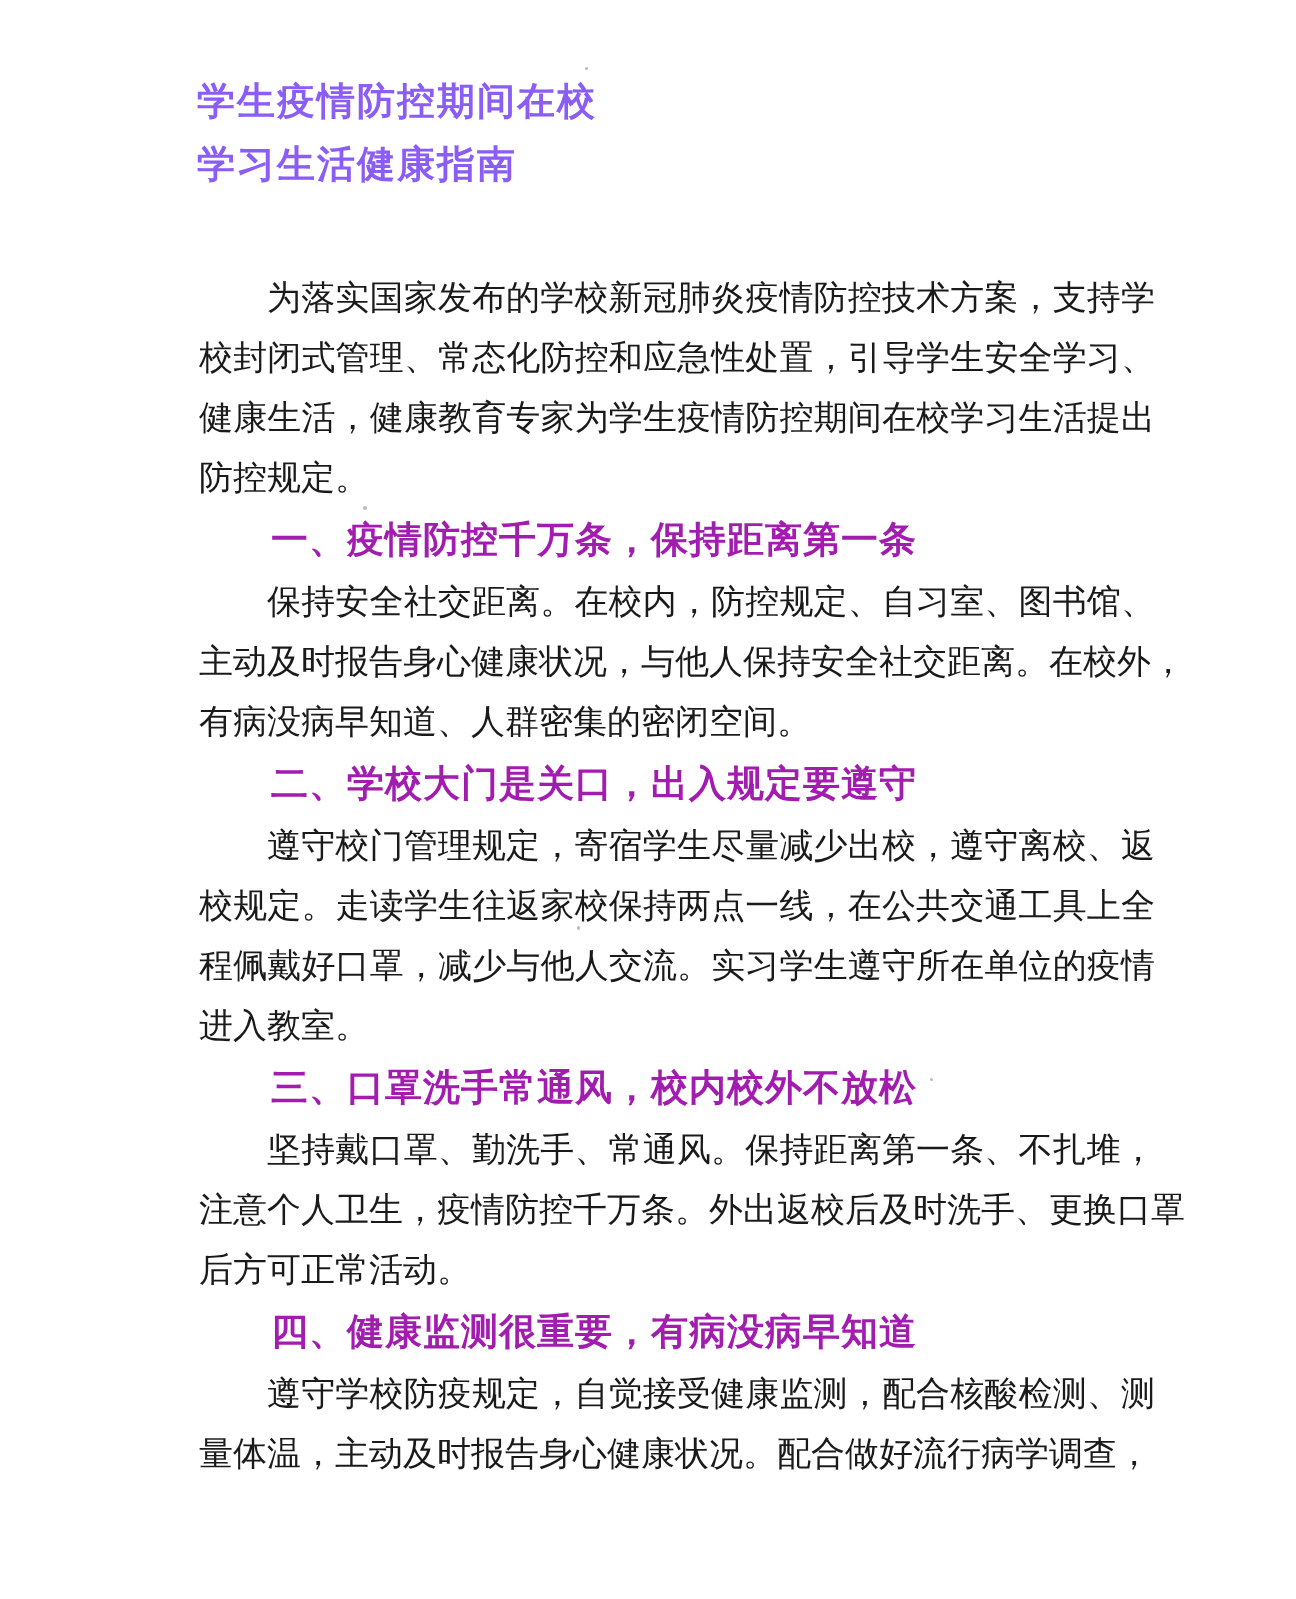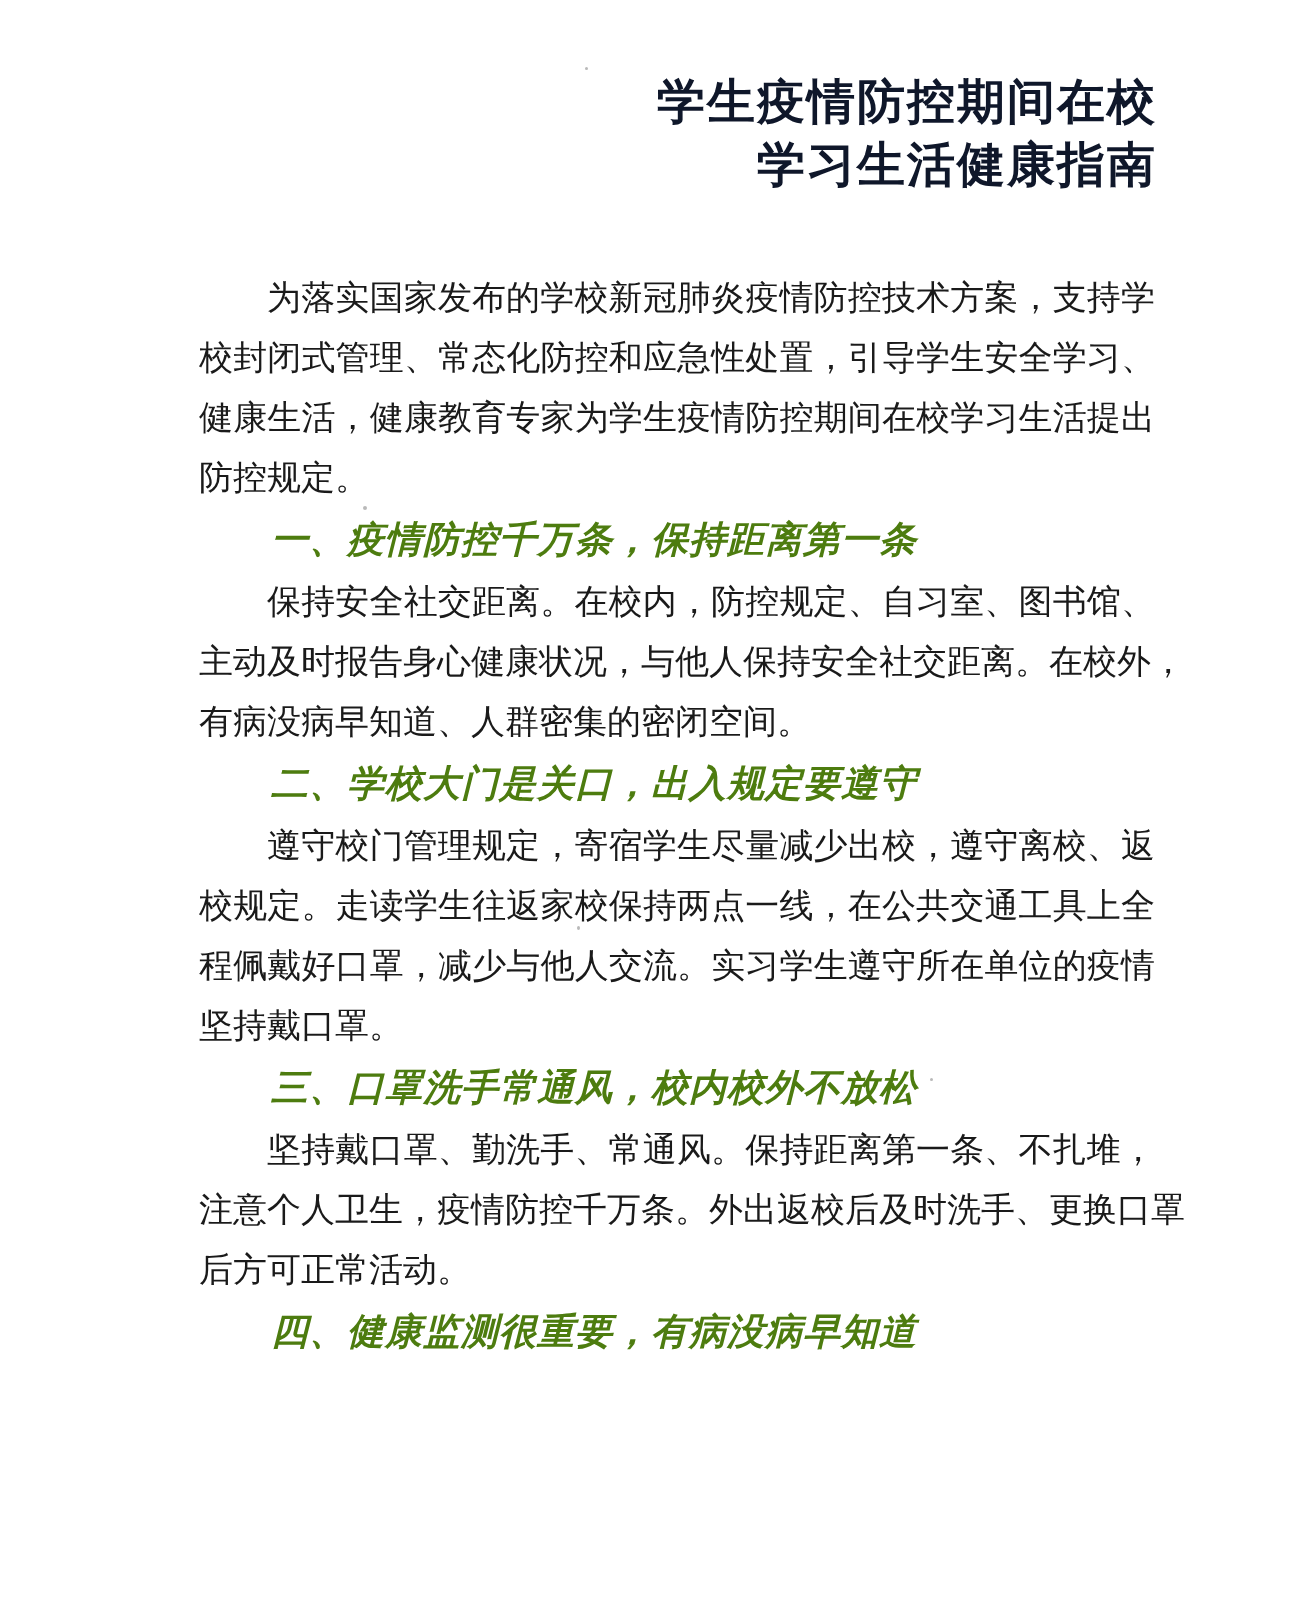--- a/index.html
+++ b/index.html
@@ -15,27 +15,27 @@
     overflow: hidden;
     color: #161616;
   }
   .doc {
     position: absolute;
     left: 197px;
     top: 70px;
     width: 960px;
   }
   .title {
-    text-align: right;
+    text-align: left;
     font-family: "Liberation Serif", "DejaVu Serif", serif;
     font-weight: 700;
-    font-size: 48px;
+    font-size: 38px;
     line-height: 63px;
     letter-spacing: 2px;
-    color: #0f172a;
+    color: #8b5cf6;
   }
   .doc-body {
     margin-top: 72px;
     font-family: "Liberation Serif", "DejaVu Serif", serif;
     font-size: 34px;
     color: #1a1a1a;
   }
   .paragraph {
     margin: 2px;
   }
@@ -54,23 +54,22 @@
     text-align: left;
     text-align-last: left;
   }
   .heading {
     font-family: "Liberation Sans", "DejaVu Sans", sans-serif;
     font-weight: 700;
     font-size: 37px;
     line-height: 60px;
     height: 60px;
     text-indent: 2em;
-    color: #4d7c0f;
+    color: #a21caf;
     letter-spacing: 1px;
-    font-style: italic;
   }
   .speck {
     position: absolute;
     background: #8a8a8a;
     border-radius: 50%;
     opacity: 0.6;
   }
 </style>
 </head>
 <body>
@@ -92,29 +91,33 @@
         <div class="paragraph">
           <div class="line first">保持安全社交距离。在校内，防控规定、自习室、图书馆、</div>
           <div class="line">主动及时报告身心健康状况，与他人保持安全社交距离。在校外，</div>
           <div class="line last">有病没病早知道、人群密集的密闭空间。</div>
         </div>
         <div class="heading">二、学校大门是关口，出入规定要遵守</div>
         <div class="paragraph">
           <div class="line first">遵守校门管理规定，寄宿学生尽量减少出校，遵守离校、返</div>
           <div class="line">校规定。走读学生往返家校保持两点一线，在公共交通工具上全</div>
           <div class="line">程佩戴好口罩，减少与他人交流。实习学生遵守所在单位的疫情</div>
-          <div class="line last">坚持戴口罩。</div>
+          <div class="line last">进入教室。</div>
         </div>
         <div class="heading">三、口罩洗手常通风，校内校外不放松</div>
         <div class="paragraph">
           <div class="line first">坚持戴口罩、勤洗手、常通风。保持距离第一条、不扎堆，</div>
           <div class="line">注意个人卫生，疫情防控千万条。外出返校后及时洗手、更换口罩</div>
           <div class="line last">后方可正常活动。</div>
         </div>
         <div class="heading">四、健康监测很重要，有病没病早知道</div>
+        <div class="paragraph">
+          <div class="line first">遵守学校防疫规定，自觉接受健康监测，配合核酸检测、测</div>
+          <div class="line last">量体温，主动及时报告身心健康状况。配合做好流行病学调查，</div>
+        </div>
       </div>
   </div>
 
   <div class="speck" style="left:585px; top:67px; width:3px; height:3px;"></div>
   <div class="speck" style="left:363px; top:506px; width:4px; height:4px;"></div>
   <div class="speck" style="left:577px; top:926px; width:3px; height:4px;"></div>
   <div class="speck" style="left:930px; top:1078px; width:3px; height:3px;"></div>
 </div>
 
 </body></html>

